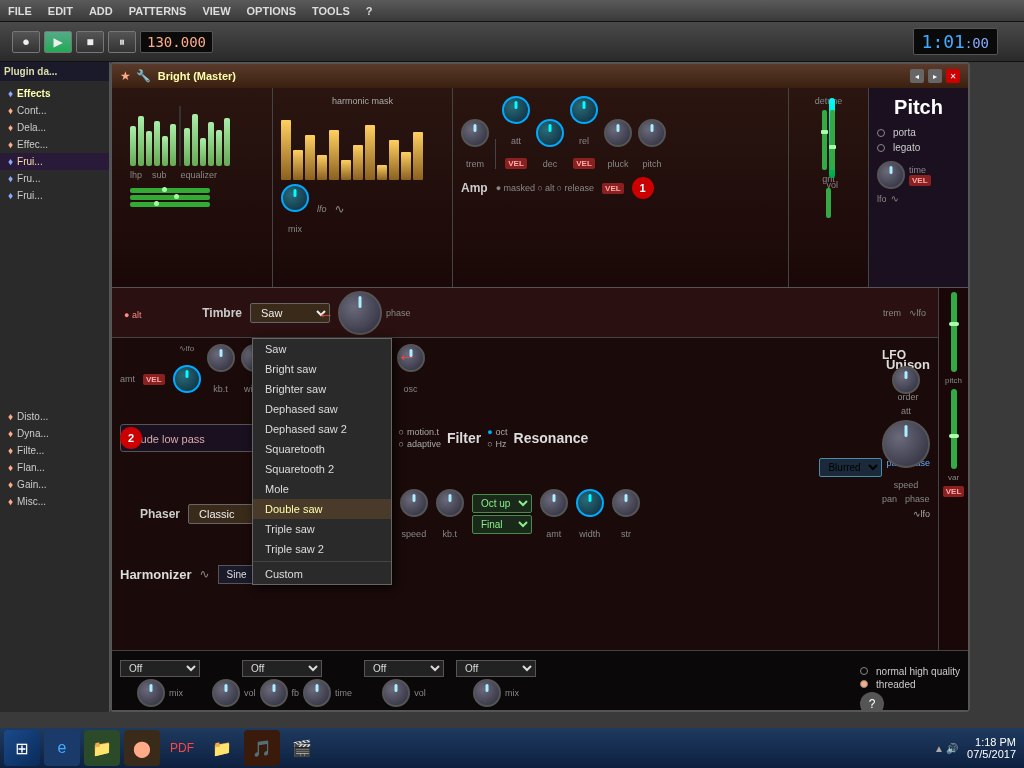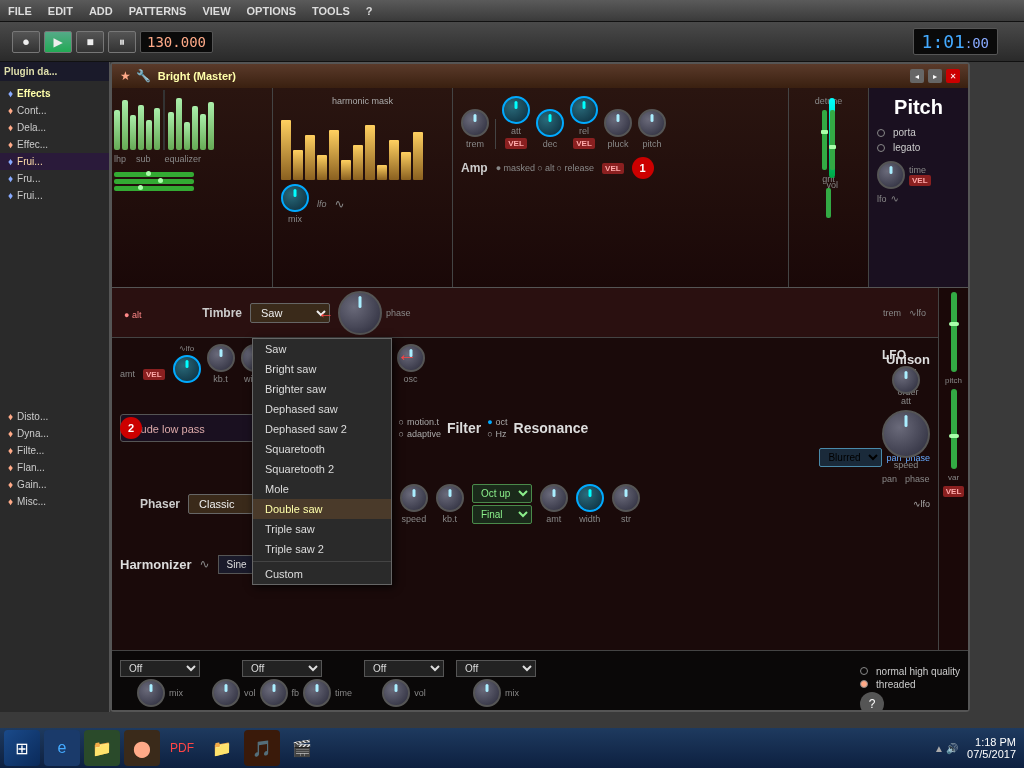--- a/index.html
+++ b/index.html
@@ -78,21 +78,21 @@
     .anno-red { background: #c00; }
 
     
     .status-bar { position: absolute; bottom: 40px; left: 110px; width: 860px; height: 20px; background: #1a1a1a; border-top: 1px solid #444; display: flex; align-items: center; justify-content: flex-end; padding: 0 8px; }
     .status-text { color: #888; font-size: 10px; }
 
     
     .vel-badge { background: #8a2020; color: #faa; font-size: 8px; padding: 1px 3px; border-radius: 2px; font-weight: bold; }
 
     
-    .knob-group { display: flex; flex-direction: column; align-items: center; gap: 2px; }
+    .knob-group { display: flex; flex-direction: column; align-items: center; gap: 12px; }
     .knob-label { color: #888; font-size: 9px; text-align: center; }
 
     
     .quality-options { display: flex; flex-direction: column; gap: 2px; }
     .q-option { display: flex; align-items: center; gap: 4px; color: #ccc; font-size: 10px; cursor: pointer; }
 
     
     .harmonizer-section { display: flex; align-items: center; padding: 4px 8px; gap: 8px; height: 50px; }
 
     
@@ -218,21 +218,21 @@
         <div class="title-btn tb-min">◂</div>
         <div class="title-btn tb-max">▸</div>
         <div class="title-btn tb-close">✕</div>
       </div>
     </div>
 
     <div class="plugin-content">
 
       <div class="top-section">
 
-        <div style="width:160px;padding:2px;display:flex;flex-direction:column;gap:4px;">
+        <div style="width:160px;padding:18px;display:flex;flex-direction:column;gap:4px;">
           <div style="display:flex;gap:3px;align-items:flex-end;height:60px;">
 
             <div style="display:flex;gap:2px;align-items:flex-end;height:60px;">
               <div style="width:6px;height:40px;background:linear-gradient(to top,#6a5,#aea);border-radius:2px;"></div>
               <div style="width:6px;height:50px;background:linear-gradient(to top,#6a5,#aea);border-radius:2px;"></div>
               <div style="width:6px;height:35px;background:linear-gradient(to top,#6a5,#aea);border-radius:2px;"></div>
               <div style="width:6px;height:45px;background:linear-gradient(to top,#6a5,#aea);border-radius:2px;"></div>
               <div style="width:6px;height:30px;background:linear-gradient(to top,#6a5,#aea);border-radius:2px;"></div>
               <div style="width:6px;height:42px;background:linear-gradient(to top,#6a5,#aea);border-radius:2px;"></div>
             </div>
@@ -522,21 +522,21 @@
             </div>
 
             <div style="color:#ddd;font-size:14px;font-weight:bold;">Resonance</div>
 
             <div class="anno-circle anno-red">
               <span>2</span>
             </div>
           </div>
 
           <div style="display:flex;justify-content:flex-end;padding:2px 8px;">
-            <div style="display:flex;align-items:center;gap:4px;">
+            <div style="display:flex;align-items:flex-start;gap:4px;">
               <select class="blurred-dd">
                 <option>Blurred</option>
               </select>
               <span style="color:#6af;font-size:9px;">pan</span>
               <span style="color:#6af;font-size:9px;">phase</span>
             </div>
           </div>
 
           <div class="phaser-section">
             <span class="section-label">Phaser</span>

